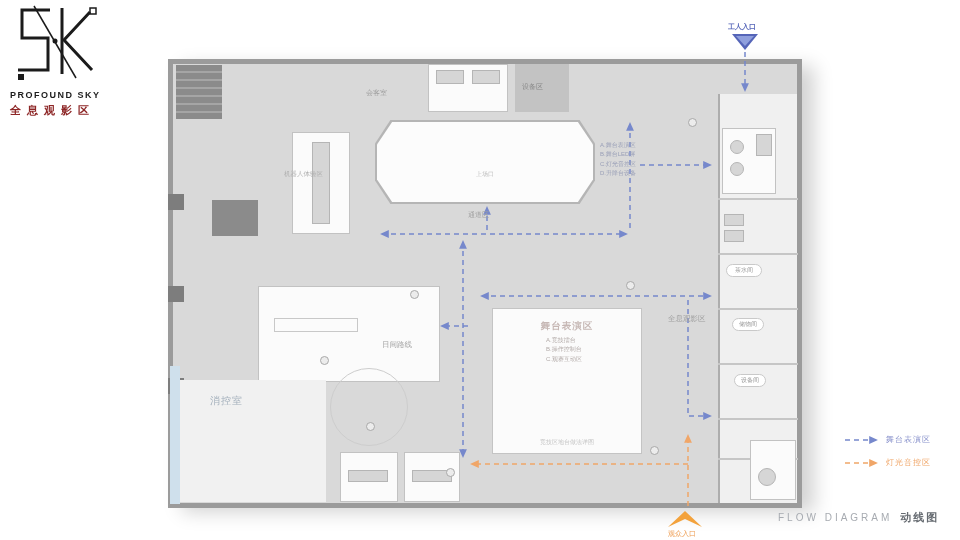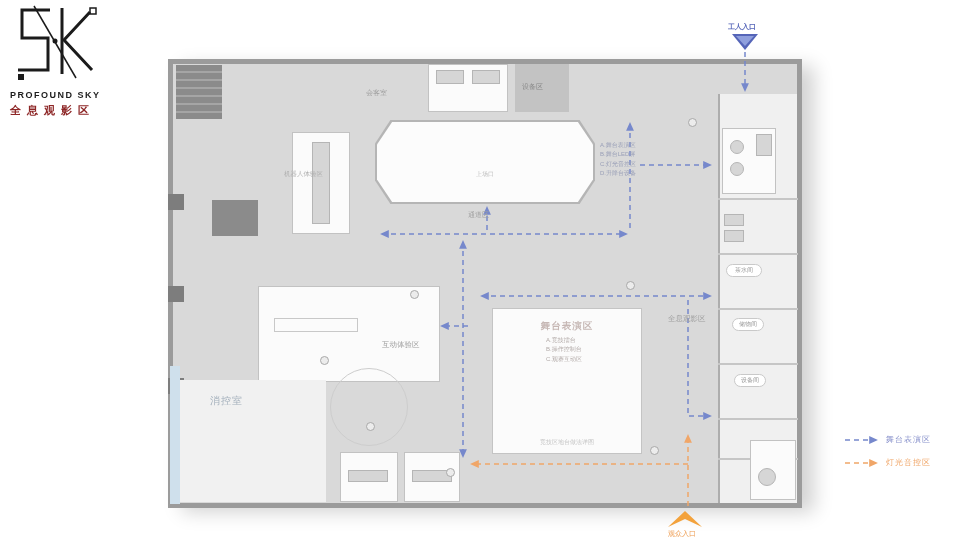--- a/index.html
+++ b/index.html
@@ -138,31 +138,35 @@
   <div class="lbl" style="left:522px;top:82px;font-size:7px;color:#8a8a8a;">设备区</div>
   <div class="lbl" style="left:375px;top:170px;width:220px;text-align:center;font-size:6px;color:#bdbdbd;">上场口</div>
   <div class="lbl notes" style="left:600px;top:141px;font-size:6px;color:#9aa0b8;line-height:1.55;">
     <div>A.舞台表演区</div>
     <div>B.舞台LED屏</div>
     <div>C.灯光音控区</div>
     <div>D.升降台设备</div>
   </div>
   <div class="lbl" style="left:284px;top:170px;font-size:6.5px;color:#b0b0b0;">机器人体验区</div>
   <div class="lbl" style="left:468px;top:210px;font-size:7px;">通道区</div>
-  <div class="lbl" style="left:382px;top:340px;font-size:7.5px;">互动体验区</div>
+  <div class="lbl" style="left:382px;top:340px;font-size:7.5px;">日间路线</div>
   <div class="lbl" style="left:492px;top:320px;width:150px;text-align:center;font-size:9.5px;font-weight:bold;color:#c6b7b4;letter-spacing:1px;">舞台表演区</div>
   <div class="lbl notes" style="left:546px;top:336px;font-size:6px;color:#b3aba9;line-height:1.55;">
     <div>A.竞技擂台</div>
     <div>B.操作控制台</div>
     <div>C.观赛互动区</div>
   </div>
   <div class="lbl" style="left:492px;top:438px;width:150px;text-align:center;font-size:6px;color:#c4c4c4;">竞技区地台做法详图</div>
   <div class="lbl" style="left:668px;top:314px;font-size:7.5px;">全息观影区</div>
   <div class="lbl" style="left:210px;top:394px;font-size:10px;color:#a4b0bc;letter-spacing:1px;">消控室</div>
 
   <div class="lbl" style="left:728px;top:22px;font-size:7px;font-weight:bold;color:#5565b8;">工人入口</div>
   <div class="lbl" style="left:668px;top:529px;font-size:7px;color:#ed9b4f;">观众入口</div>
 
   <div class="lbl" style="left:886px;top:434px;font-size:8px;color:#8a93cc;letter-spacing:1px;">舞台表演区</div>
   <div class="lbl" style="left:886px;top:457px;font-size:8px;color:#f0a668;letter-spacing:1px;">灯光音控区</div>
 
+  <div class="abs" style="left:778px;top:510px;z-index:5;display:flex;align-items:baseline;gap:8px;">
+    <span style="font-size:10px;letter-spacing:3px;color:#a7abb1;">FLOW DIAGRAM</span>
+    <span style="font-size:11px;font-weight:bold;letter-spacing:2px;color:#676c72;">动线图</span>
+  </div>
 
 </div>
 
 </body></html>

